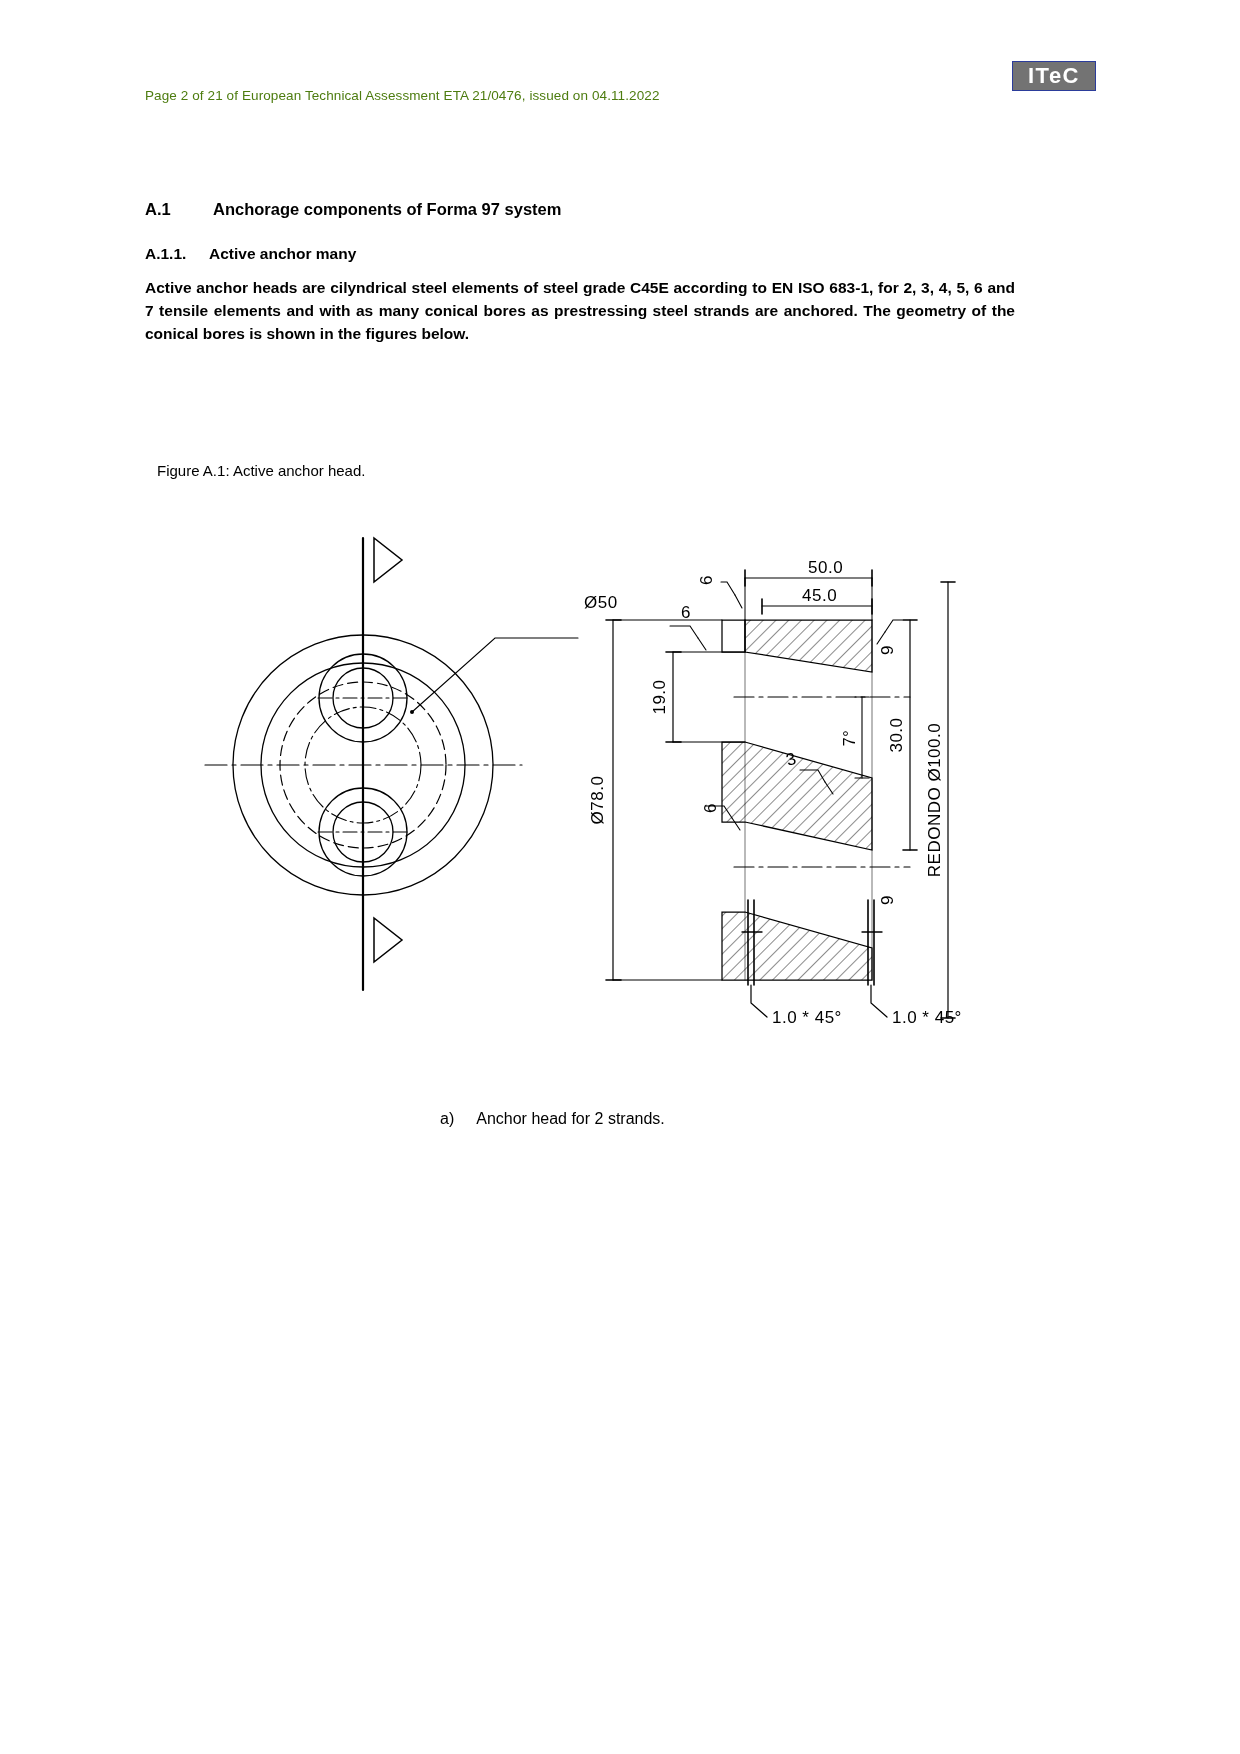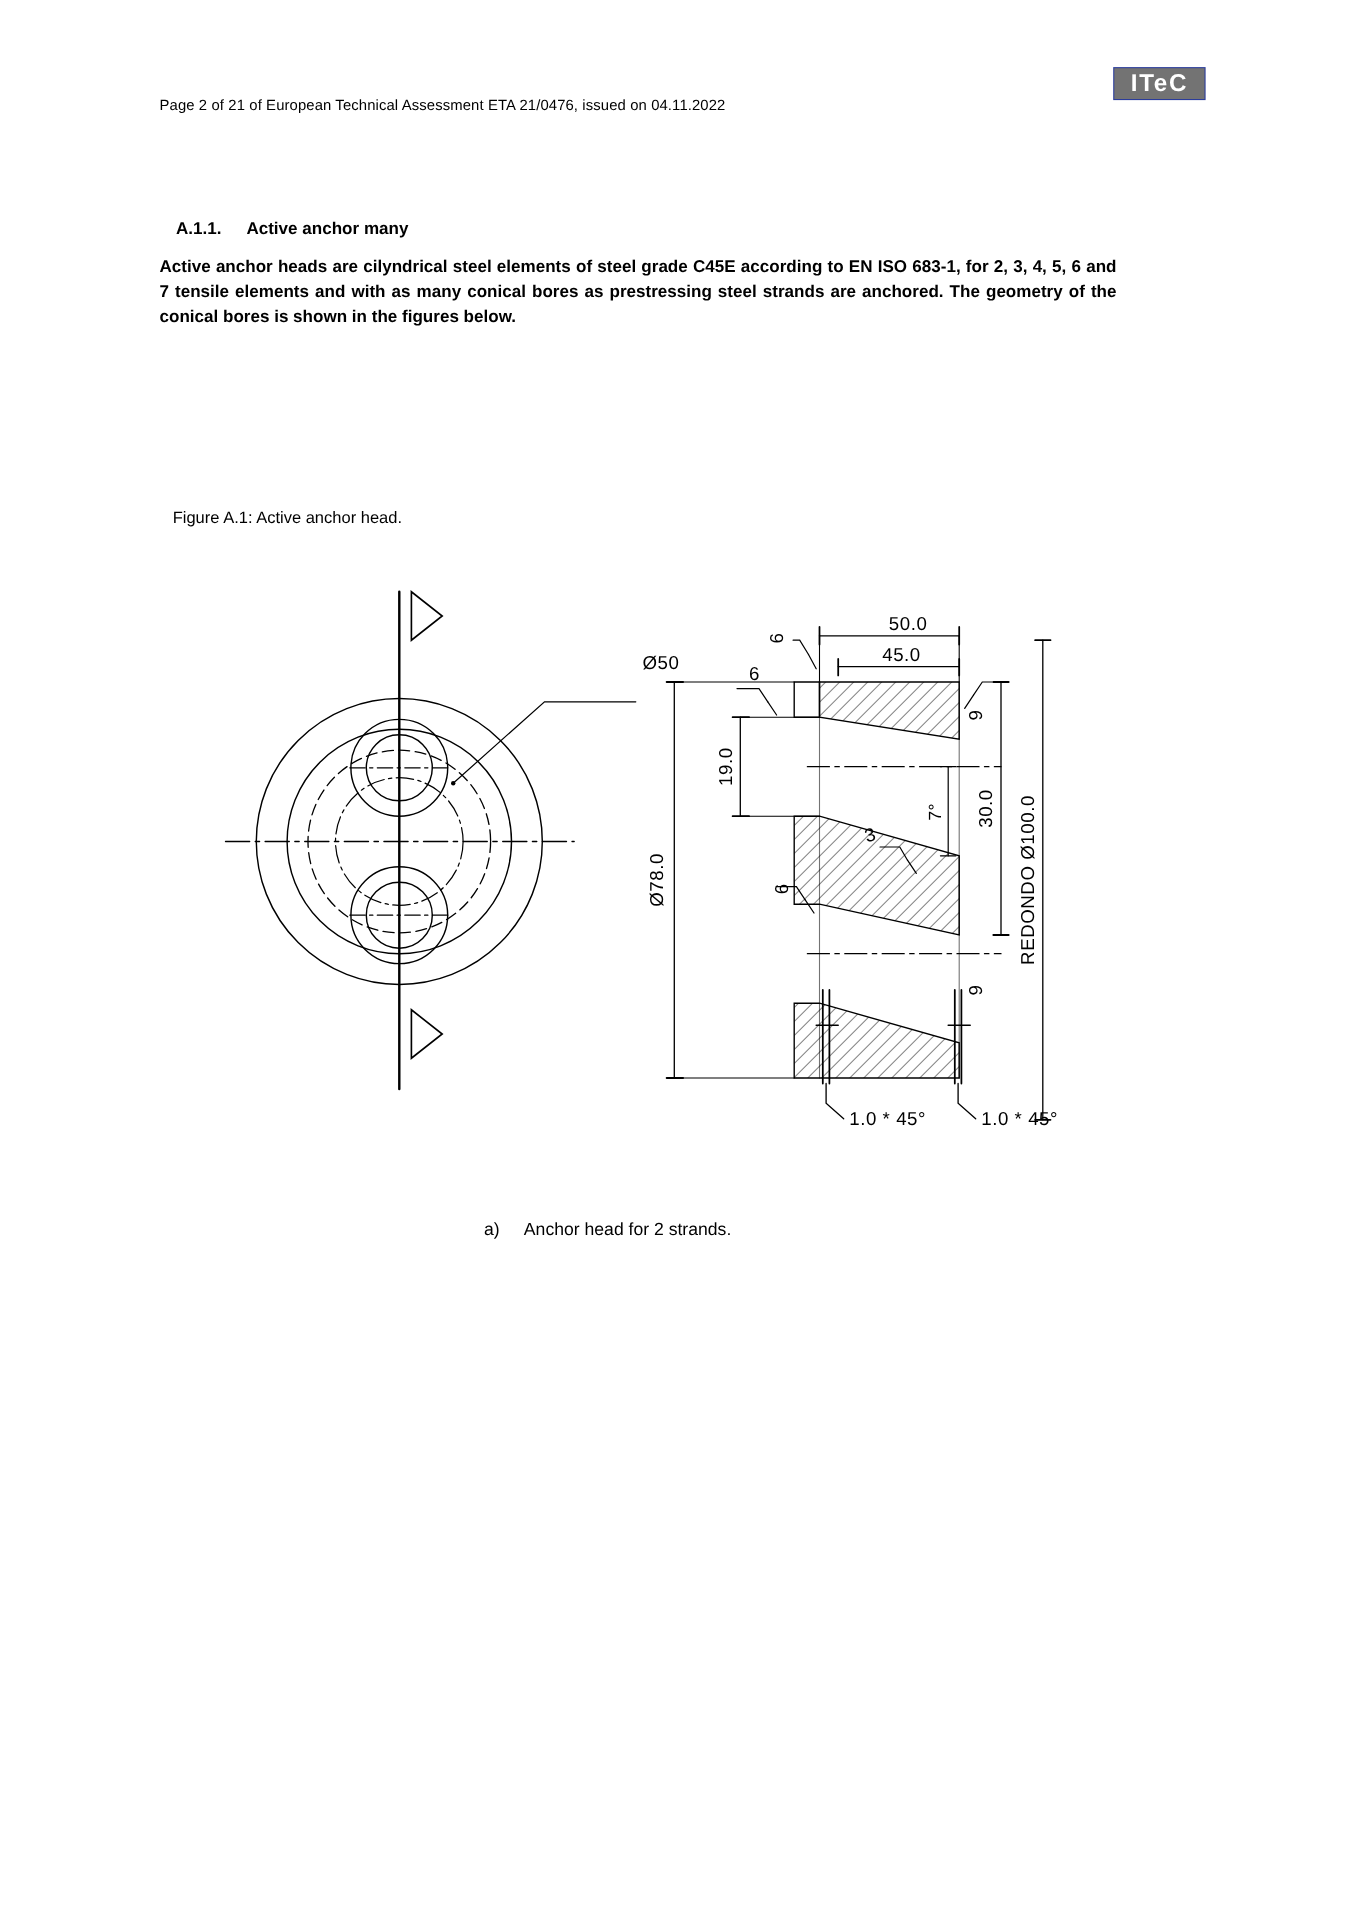--- a/index.html
+++ b/index.html
@@ -16,21 +16,21 @@
     overflow: hidden;
   }
 
   
   .page-header {
     position: absolute;
     left: 145px;
     top: 88px;
     font-size: 13.5px;
     letter-spacing: 0.1px;
-    color: #000000;
+    color: #4d7c0f;
     white-space: nowrap;
   }
 
   .logo {
     position: absolute;
     right: 145px;
     top: 62px;
     width: 82px;
     height: 28px;
     background: #737373;
@@ -68,21 +68,21 @@
     font-size: 16.5px;
     font-weight: bold;
   }
   .sec-num { width: 68px; flex: none; }
   .sec-label { flex: 1; }
 
   .sec-row.sub {
     font-size: 15.5px;
     margin-bottom: 14px;
   }
-  .sec-row.sub .sec-num { width: 64px; margin-left: 15px; }
+  .sec-row.sub .sec-num { width: 64px; }
 
   p.body-text {
     font-size: 15.5px;
     line-height: 1.47;
     margin: 0;
     text-align: justify;
     font-weight: bold;
   }
 
   .figure-caption {
@@ -117,20 +117,24 @@
 
 <div class="page-header">Page 2 of 21 of European Technical Assessment ETA 21/0476, issued on 04.11.2022</div>
 
 <div class="logo">
   <span class="logo-text">ITeC</span>
 </div>
 
 <div class="content">
 
 
+  <div class="sec-row">
+    <span class="sec-num">A.1</span>
+    <span class="sec-label">Anchorage components of Forma 97 system</span>
+  </div>
 
   <div class="sec-row sub">
     <span class="sec-num">A.1.1.</span>
     <span class="sec-label">Active anchor many</span>
   </div>
 
   <p class="body-text">Active anchor heads are cilyndrical steel elements of steel grade C45E according to EN ISO 683-1, for 2, 3, 4, 5, 6 and 7 tensile elements and with as many conical bores as prestressing steel strands are anchored. The geometry of the conical bores is shown in the figures below.</p>
 </div>
 
 <div class="figure-caption">

